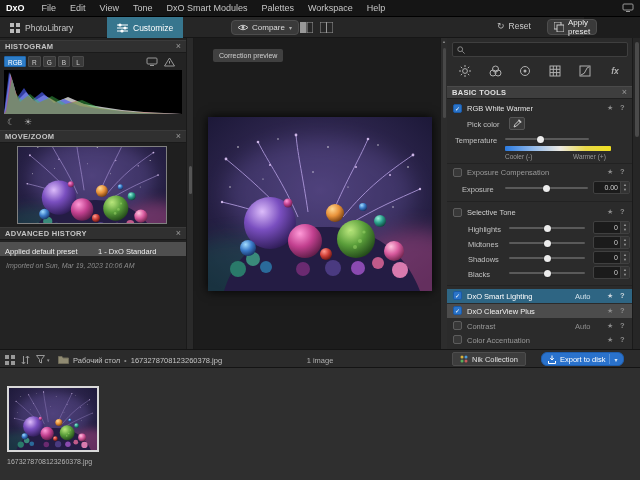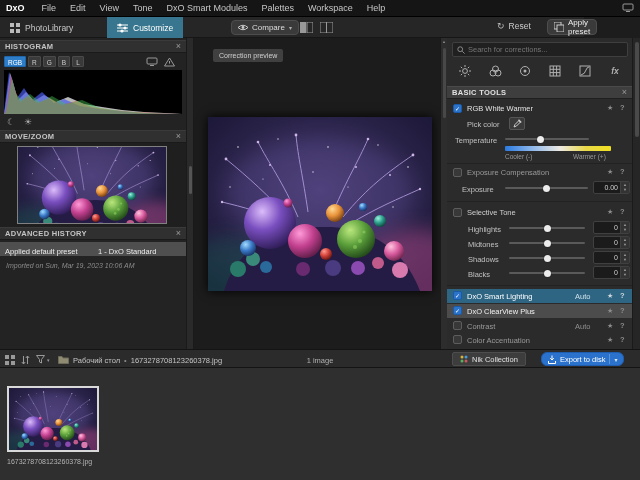--- a/index.html
+++ b/index.html
@@ -330,21 +330,20 @@
 
   <div class="abs" style="left:447px;top:38px;width:193px;height:311px;background:#2b2b2b">
 
     <div class="abs" style="left:5px;top:4px;width:176px;height:15px;background:#202020;border:1px solid #3f3f3f;border-radius:2px;display:flex;align-items:center">
       <span style="padding:0 3px 0 4px">
         <svg width="8" height="8" viewBox="0 0 8 8">
             <circle cx="3.2" cy="3.2" r="2.4" fill="none" stroke="#888"></circle>
             <line x1="5.2" y1="5.2" x2="7.6" y2="7.6" stroke="#888"></line>
           </svg>
       </span>
-      <input style="flex: 1 1 0%; background: transparent; border: 0px; outline: 0px; color: rgb(204, 204, 204); font-size: 7.5px; font-family: &quot;Liberation Sans&quot;, sans-serif;" placeholder="Search for corrections...">
     </div>
 
     <div class="abs" style="left:5px;top:24px;width:176px;height:18px;display:flex;justify-content:space-between;align-items:center">
       <span class="toolicon">
         <svg width="12" height="12" viewBox="0 0 12 12">
             <circle cx="6" cy="6" r="2.4" fill="none" stroke="#b0b0b0"></circle>
             <g stroke="#b0b0b0">
               <line x1="6" y1="0" x2="6" y2="2"></line>
               <line x1="6" y1="10" x2="6" y2="12"></line>
               <line x1="0" y1="6" x2="2" y2="6"></line>

